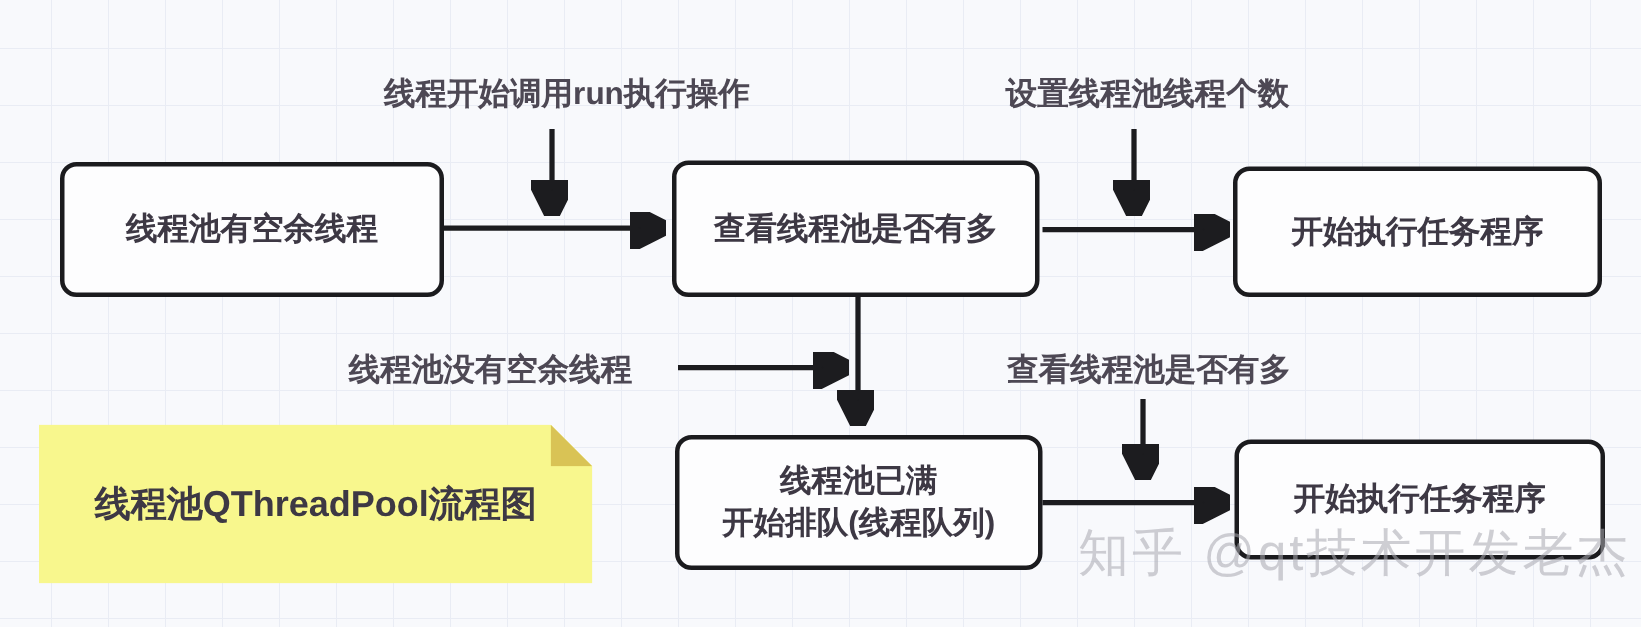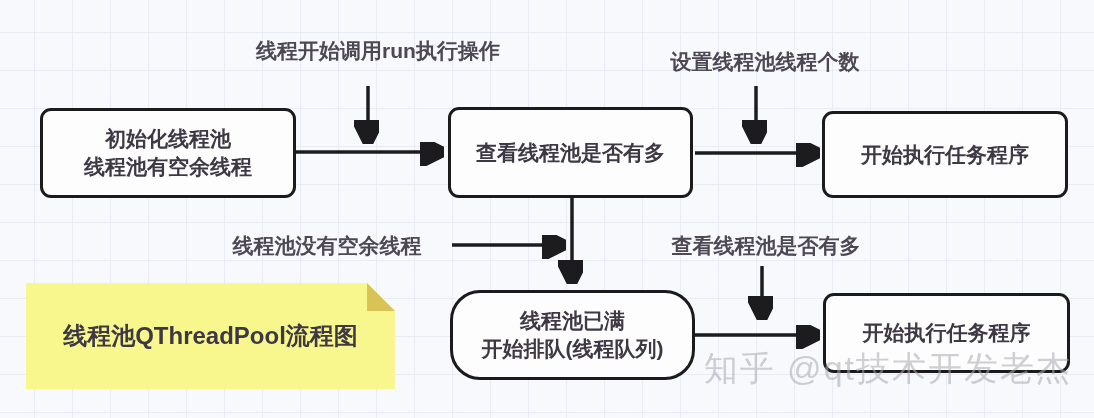--- a/index.html
+++ b/index.html
@@ -76,40 +76,40 @@
   .sticky-note-fold {
     position: absolute;
     right: 0; top: 0;
     width: 28px; height: 28px;
     background: #d9c355;
     clip-path: polygon(0 0, 100% 100%, 0 100%);
   }
 
   .watermark {
     position: absolute;
-    right: 22px;
+    right: 7px;
     bottom: 26px;
     font-size: 34px;
     font-weight: 500;
     letter-spacing: 2px;
     color: #a9a9b1;
     opacity: 0.55;
     white-space: nowrap;
     padding-left: 20px;
   }
 
   
   .node-init   { left: 40px;  top: 108px; width: 256px; height: 90px; }
   .node-check  { left: 448px; top: 107px; width: 245px; height: 91px; }
   .node-exec1  { left: 822px; top: 111px; width: 246px; height: 87px; }
-  .node-queue  { left: 450px; top: 290px; width: 245px; height: 90px; border-radius: 30px; }
+  .node-queue  { left: 450px; top: 290px; width: 245px; height: 90px; }
   .node-exec2  { left: 823px; top: 293px; width: 247px; height: 80px; }
 
   
-  .label-run    { left: 238px; top: 37px;  width: 280px; }
+  .label-run    { left: 238px; top: 48px;  width: 280px; }
   .label-idle   { left: 665px; top: 48px;  width: 200px; }
   .label-noidle { left: 220px; top: 232px; width: 214px; }
   .label-wait   { left: 666px; top: 232px; width: 200px; }
 </style>
 </head>
 <body>
 
 <div class="stage">
 
   <svg class="connector-layer" width="1094" height="418" viewBox="0 0 1094 418" xmlns="http://www.w3.org/2000/svg">
@@ -122,21 +122,20 @@
     <path d="M368,86 L368,138" marker-end="url(#ah)"></path>
     <path d="M695,153 L814,153" marker-end="url(#ah)"></path>
     <path d="M756,86 L756,138" marker-end="url(#ah)"></path>
     <path d="M572,198 L572,278" marker-end="url(#ah)"></path>
     <path d="M452,245 L560,245" marker-end="url(#ah)"></path>
     <path d="M695,335 L814,335" marker-end="url(#ah)"></path>
     <path d="M762,266 L762,314" marker-end="url(#ah)"></path>
   </svg>
 
   <div class="node node-init">
-    <div>初始化线程池</div>
     <div>线程池有空余线程</div>
   </div>
 
   <div class="node node-check">
     <div>查看线程池是否有多</div>
   </div>
 
   <div class="node node-exec1">
     <div>开始执行任务程序</div>
   </div>

